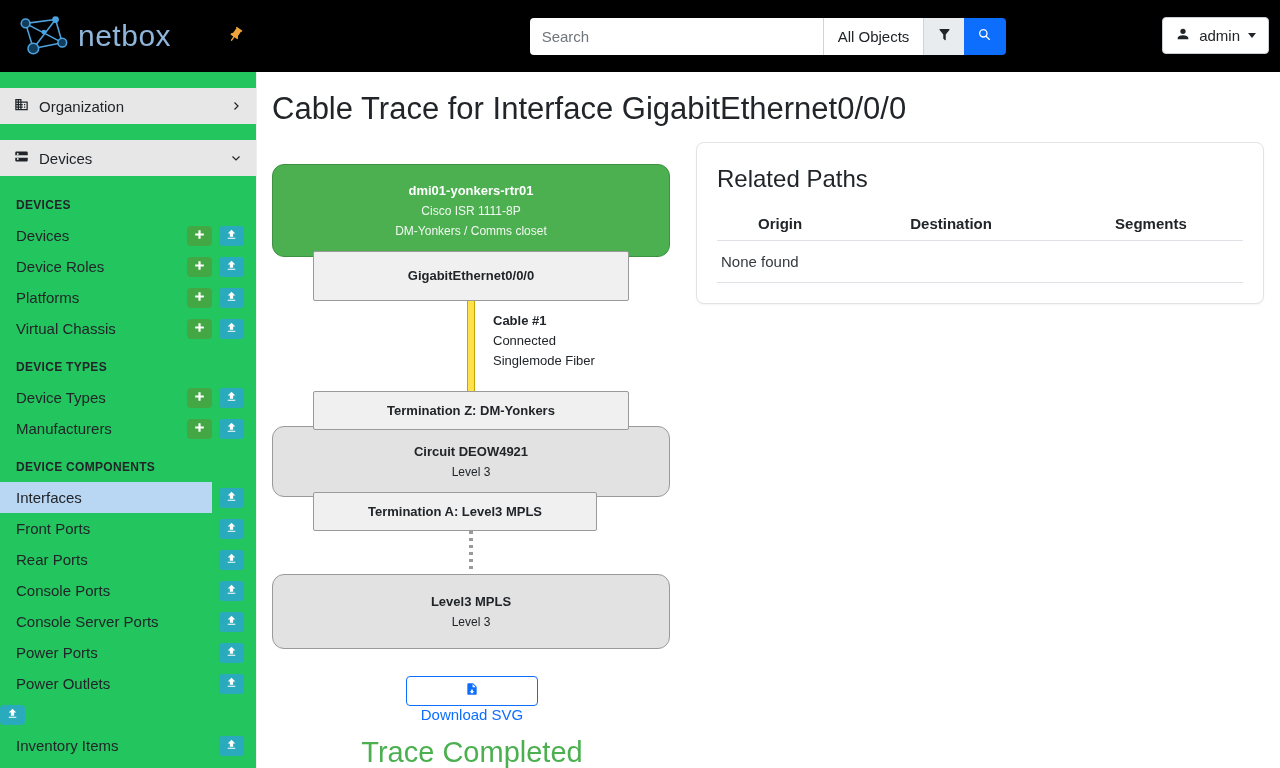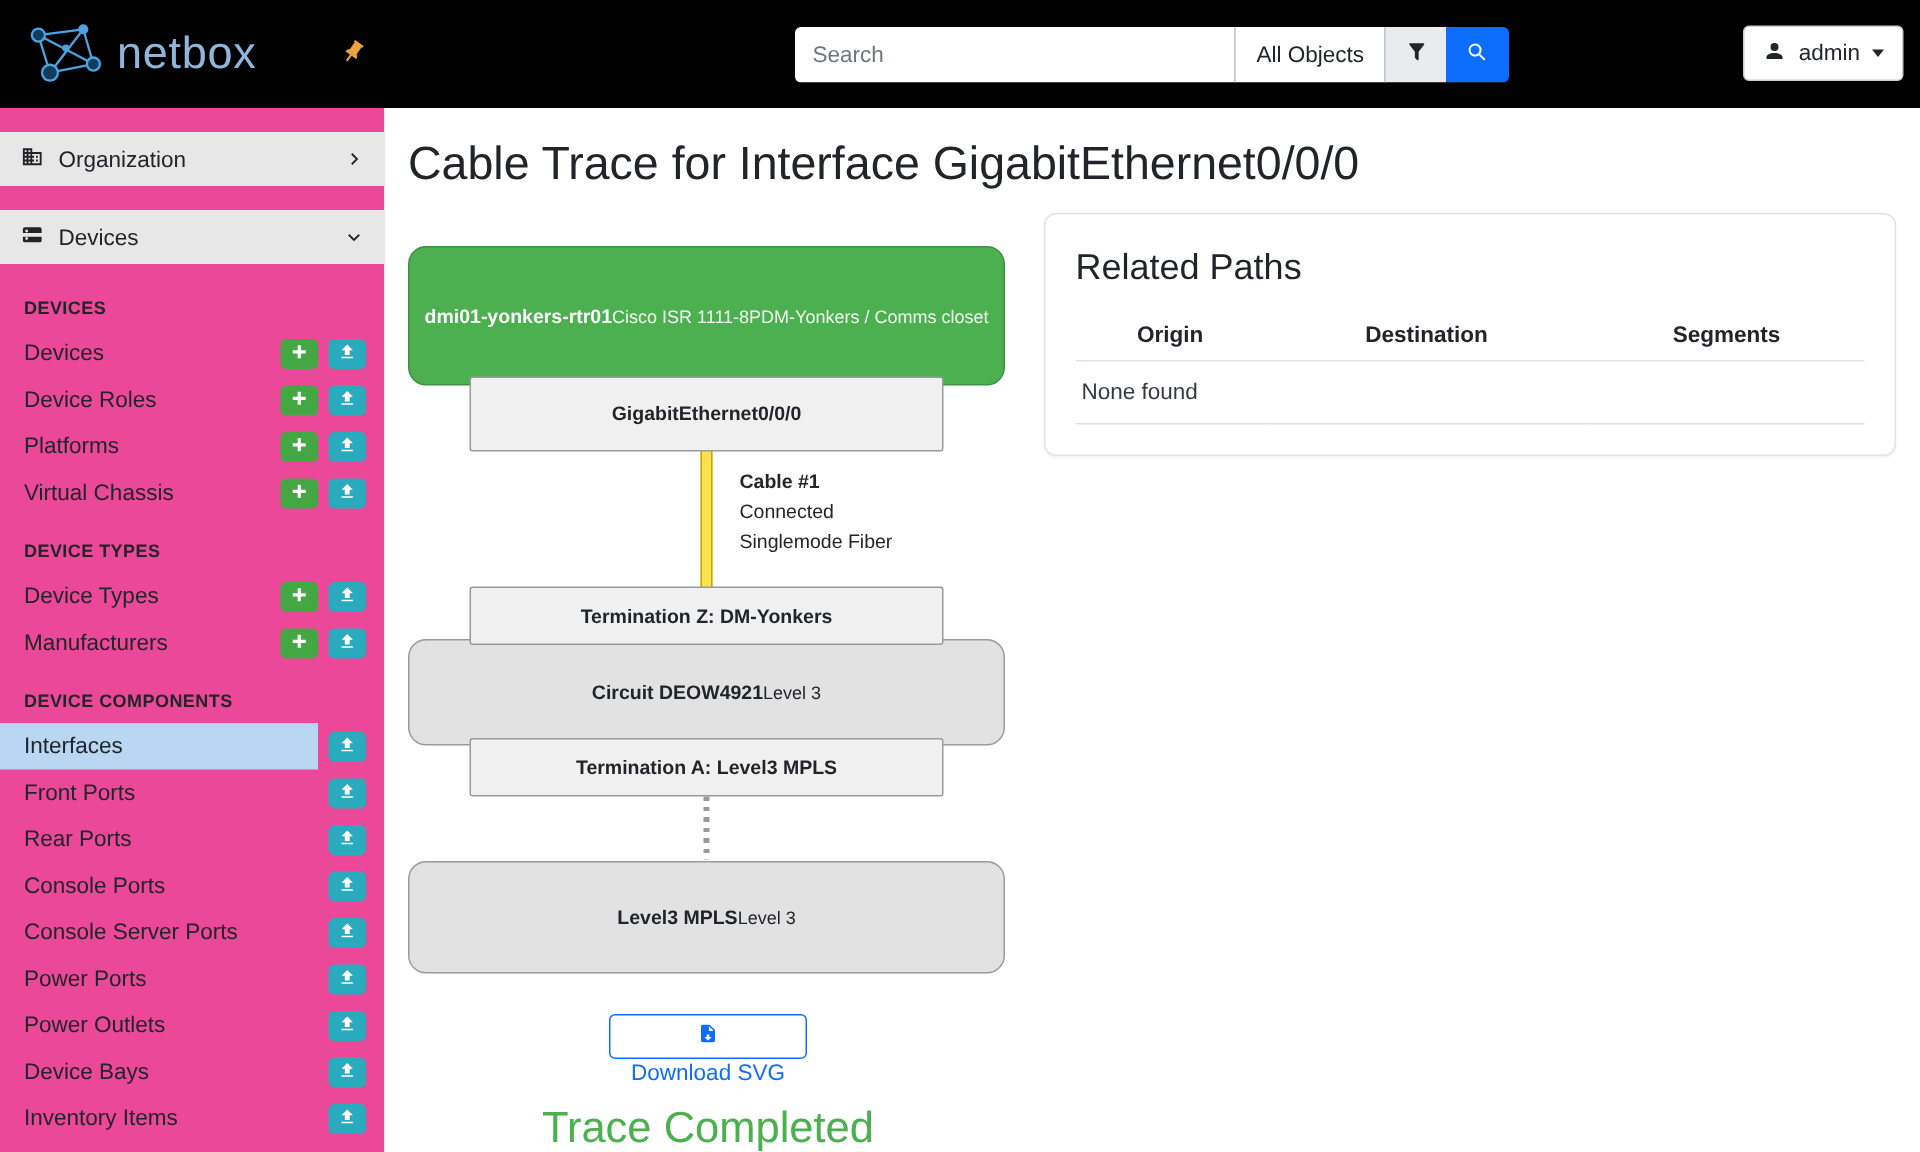--- a/index.html
+++ b/index.html
@@ -18,50 +18,50 @@
   .search-input { width:293px; border:none; outline:none; padding:0 12px; font-size:15px; background:#fff; color:#212529; }
   .search-input::placeholder { color:#70757c; }
   .objtype-btn { background:#fff; border:none; border-left:1px solid #cfd4d9; padding:0 14px; font-size:15px; color:#212529; cursor:pointer; }
   .filter-btn { width:41px; background:#e9ecef; border:none; border-left:1px solid #cfd4d9; display:flex; align-items:center; justify-content:center; cursor:pointer; }
   .searchgo-btn { width:42px; background:#0d6efd; border:none; display:flex; align-items:center; justify-content:center; cursor:pointer; }
   .user-menu { position:absolute; right:11px; top:17px; height:37px; display:flex; align-items:center; gap:8px; background:#fff; border:1px solid #c9ced3; border-radius:4px; padding:0 12px; font-size:15px; color:#212529; cursor:pointer; }
   .caret-down { width:0; height:0; border-left:4px solid transparent; border-right:4px solid transparent; border-top:5px solid #212529; }
 
   
   .body { flex:1; display:flex; overflow:hidden; }
-  .sidebar { width:256px; flex:none; background:#ec4899; padding-top:16px; box-shadow:1px 0 0 rgba(0,0,0,.07); overflow:hidden; }
+  .sidebar { width:256px; flex:none; background:#22c55e; padding-top:16px; box-shadow:1px 0 0 rgba(0,0,0,.07); overflow:hidden; }
   .group { display:flex; align-items:center; gap:10px; height:36px; padding:0 14px; background:#e7e7e7; margin-bottom:16px; cursor:pointer; font-size:15px; }
   .group .chev { margin-left:auto; display:flex; }
   .section-title { margin:22px 16px 8px; font-size:12px; font-weight:bold; letter-spacing:.3px; color:#212529; }
   .section + .section .section-title { margin-top:16px; }
   .nav-row { display:flex; align-items:center; height:31px; padding:0 12px 0 0; gap:7px; }
   .nav-link { flex:1; height:100%; display:flex; align-items:center; padding-left:16px; font-size:15px; color:#212529; text-decoration:none; cursor:pointer; }
   .nav-row.active .nav-link { background:#b9d6f2; }
   .mini-btn { width:25px; height:20px; border:none; border-radius:4px; display:flex; align-items:center; justify-content:center; cursor:pointer; flex:none; }
   .mini-btn.add { background:#43a843; }
   .mini-btn.import { background:#2aabbd; }
 
   
   .content { flex:1; padding:4px 16px; overflow:hidden; }
   h1.page-title { margin-top:14px; font-size:31px; font-weight:400; line-height:1.2; color:#212529; }
   .columns { display:flex; gap:24px; margin-top:15px; align-items:flex-start; }
   .trace-col { width:400px; flex:none; }
 
   .diagram { position:relative; width:400px; height:485px; margin-top:22px; font-size:13px; }
-  .t-box { position:absolute; display:flex; flex-direction:row; align-items:center; justify-content:center; border:1px solid #9a9a9a; text-align:center; line-height:20px; cursor:pointer; }
+  .t-box { position:absolute; display:flex; flex-direction:column; align-items:center; justify-content:center; border:1px solid #9a9a9a; text-align:center; line-height:20px; cursor:pointer; }
   .t-title { font-weight:bold; font-size:13px; }
   .t-sub { font-size:12px; }
   .device-box { left:0; top:0; width:398px; height:93px; background:#4caf50; border-color:#3e9142; border-radius:12px; color:#fff; z-index:1; }
   .device-box .t-sub { color:#f2f9f2; }
   .iface-box { left:41px; top:87px; width:316px; height:50px; background:#f0f0f0; border-radius:2px; z-index:3; }
   .cable-line { position:absolute; left:195px; top:127px; width:8px; height:101px; background:#ffe14d; border-left:1px solid #c8a400; border-right:1px solid #c8a400; z-index:0; }
   .cable-label { position:absolute; left:221px; top:147px; text-align:left; line-height:20px; color:#212529; cursor:pointer; }
   .termz-box { left:41px; top:227px; width:316px; height:39px; background:#f0f0f0; border-radius:2px; z-index:3; }
   .circuit-box { left:0; top:262px; width:398px; height:71px; background:#e2e2e2; border-radius:12px; z-index:2; }
-  .terma-box { left:41px; top:328px; width:316px; height:39px; background:#f0f0f0; border-radius:2px; z-index:3; }
+  .terma-box { left:41px; top:328px; width:284px; height:39px; background:#f0f0f0; border-radius:2px; z-index:3; }
   .dash-line { position:absolute; left:197px; top:367px; width:4px; height:42px; background:repeating-linear-gradient(to bottom,#9a9a9a 0 3px,transparent 3px 7px); z-index:0; }
   .network-box { left:0; top:410px; width:398px; height:75px; background:#e2e2e2; border-radius:12px; z-index:2; }
 
   .download-btn { margin:27px auto 0; display:flex; align-items:center; gap:7px; padding:5px 14px; height:30px; background:#fff; border:1px solid #0d6efd; border-radius:4px; color:#0d6efd; font-size:15px; cursor:pointer;flex-direction:column; }
   .download-wrap { width:400px; display:flex; justify-content:center; }
   .trace-status { width:400px; margin-top:30px; text-align:center; font-size:29px; font-weight:500; color:#4caf50; }
 
   .related-col { flex:1; }
   .card { background:#fff; border:1px solid #e3e3e3; border-radius:8px; box-shadow:0 1px 2px rgba(0,0,0,.05); padding:16px 20px 20px; }
   .card h2 { font-size:24px; font-weight:400; margin:6px 0 14px; color:#212529; }
@@ -306,21 +306,20 @@
         </div>
         <div class="nav-row">
           <a class="nav-link">Power Outlets</a>
           <button class="mini-btn import">
               <span><svg width="13" height="13" viewBox="0 0 24 24">
                   <path fill="#fff" d="M9 16v-6H5l7-7 7 7h-4v6H9m-4 2h14v2H5v-2z"></path>
                 </svg></span>
             </button>
         </div>
         <div class="nav-row">
-          <a class="nav-link">Device Bays</a>
           <button class="mini-btn import">
               <span><svg width="13" height="13" viewBox="0 0 24 24">
                   <path fill="#fff" d="M9 16v-6H5l7-7 7 7h-4v6H9m-4 2h14v2H5v-2z"></path>
                 </svg></span>
             </button>
         </div>
         <div class="nav-row">
           <a class="nav-link">Inventory Items</a>
           <button class="mini-btn import">
               <span><svg width="13" height="13" viewBox="0 0 24 24">

